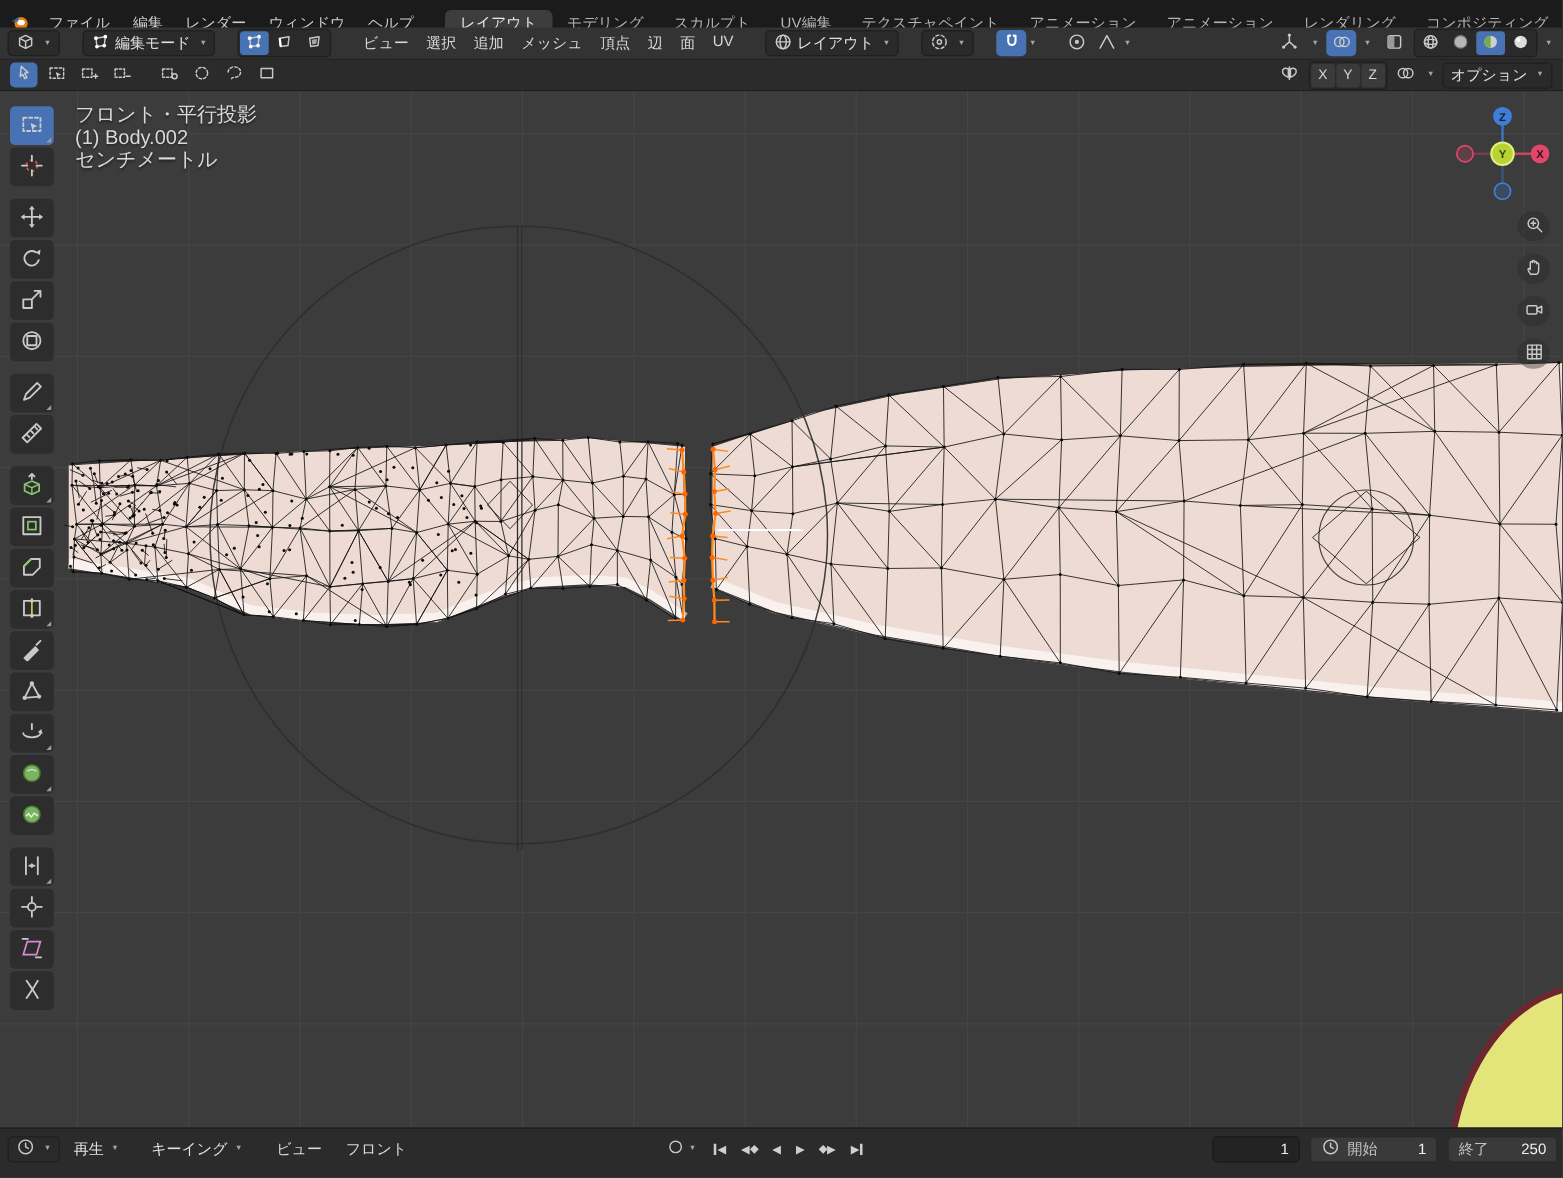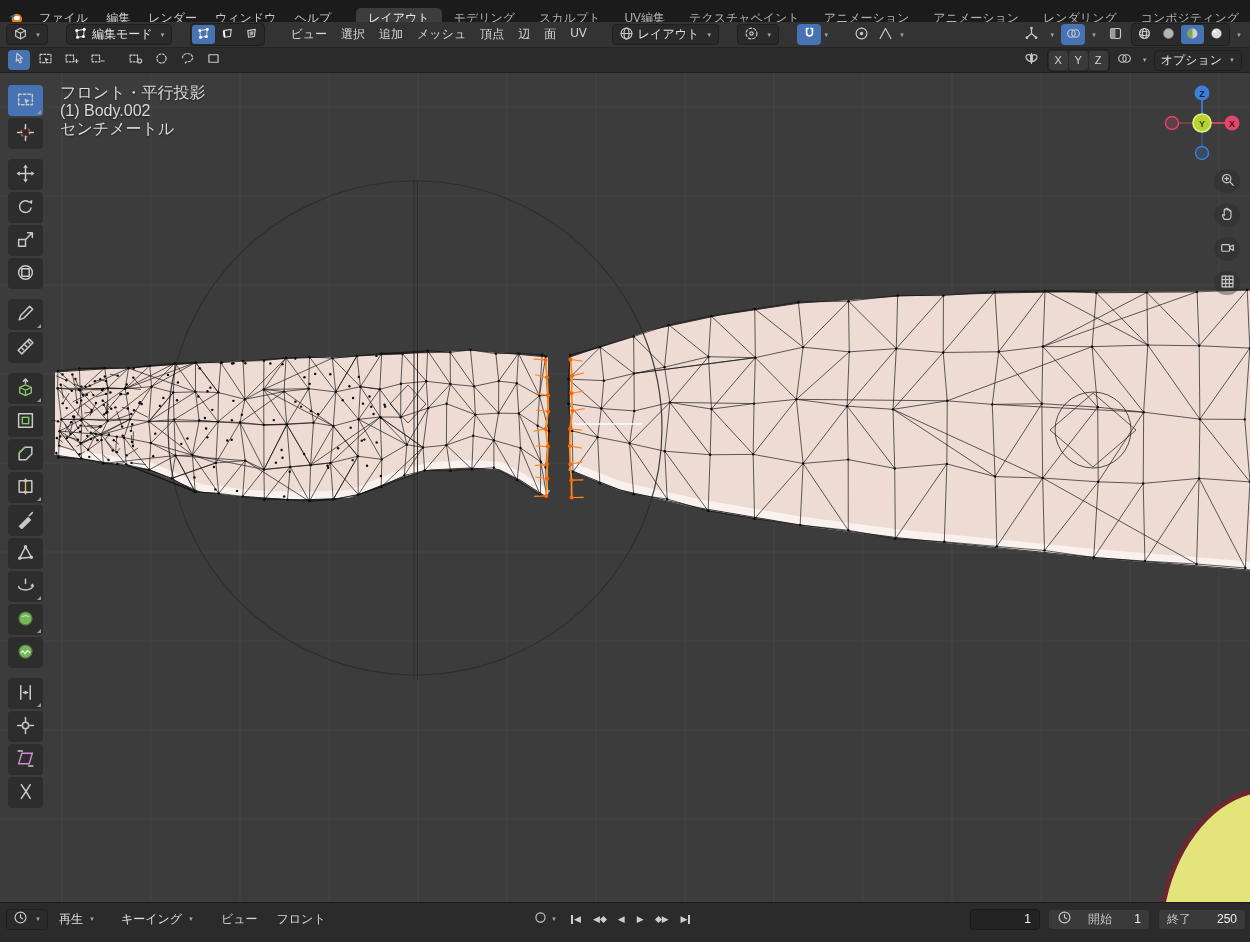--- a/index.html
+++ b/index.html
@@ -50,21 +50,21 @@
   
   .timeline{position:absolute;bottom:0;left:0;right:0;height:40px;background:#2b2b2b;border-top:1px solid #1c1c1c}
   .tl-left{position:absolute;left:6px;top:0;height:32px;display:flex;align-items:center;gap:5px}
   .tl-center{position:absolute;left:528px;top:0;height:32px;display:flex;align-items:center;gap:2px}
   .tl-right{position:absolute;right:4px;top:0;height:32px;display:flex;align-items:center;gap:8px}
   .pbtn{display:flex;align-items:center;gap:1px;padding:3px 5px;border-radius:3px;color:#cfcfcf}
   .tri{font-size:9px;line-height:9px;color:#cfcfcf}
   .bar{width:2px;height:9px;background:#cfcfcf}
   .kdot{width:5px;height:5px;background:#cfcfcf;transform:rotate(45deg)}
   .framefield{width:70px;height:21px;background:#232323;border:1px solid #191919;border-radius:4px;display:flex;align-items:center;justify-content:flex-end;padding:0 8px;color:#f0f0f0}
-  .pill{height:21px;background:#3a3a3a;border:1px solid #2a2a2a;border-radius:4px;display:flex;align-items:center;gap:16px;padding:0 8px}
+  .pill{height:21px;background:#3a3a3a;border:1px solid #2a2a2a;border-radius:4px;display:flex;align-items:center;gap:6px;padding:0 8px}
   .pill .plabel{color:#c3c3c3}
   .pill .pvalue{color:#f0f0f0;margin-left:auto}
   .pill.start{width:102px}
   .pill.end{width:88px}
 </style>
 </head>
 <body>
 
 <div class="topbar">
   <div class="logo">

